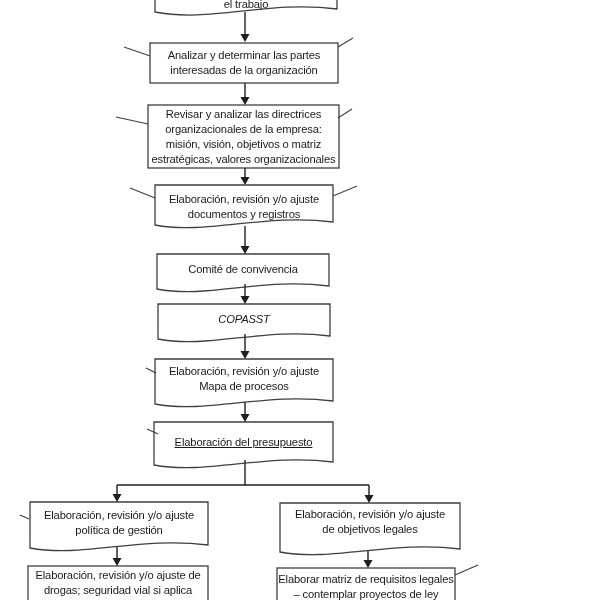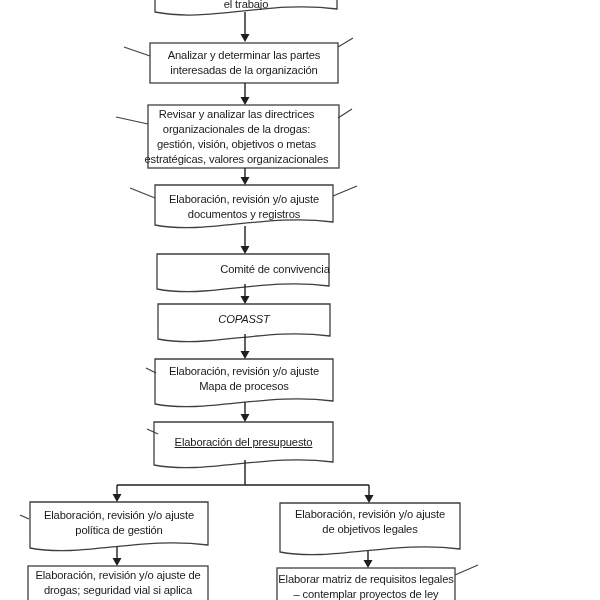--- a/index.html
+++ b/index.html
@@ -102,33 +102,33 @@
 
   <div class="label" style="left:155px;top:-4px;width:182px;height:16px;">
     <span class="ln">el trabajo</span>
   </div>
 
   <div class="label" style="left:150px;top:43px;width:188px;height:40px;">
     <span class="ln">Analizar y determinar las partes</span>
     <span class="ln">interesadas de la organización</span>
   </div>
 
-  <div class="label" style="left:141px;top:105px;width:191px;height:63px;">
+  <div class="label" style="left:148px;top:105px;width:191px;height:63px;">
     <span class="ln">Revisar y analizar las directrices</span>
-    <span class="ln">organizacionales de la drogas:</span>
-    <span class="ln">gestión, visión, objetivos o metas</span>
+    <span class="ln">organizacionales de la empresa:</span>
+    <span class="ln">misión, visión, objetivos o matriz</span>
     <span class="ln">estratégicas, valores organizacionales</span>
   </div>
 
   <div class="label" style="left:155px;top:184px;width:178px;height:46px;">
     <span class="ln">Elaboración, revisión y/o ajuste</span>
     <span class="ln">documentos y registros</span>
   </div>
 
-  <div class="label" style="left:157px;top:254px;width:172px;height:30px;padding-left:32px;">
+  <div class="label" style="left:157px;top:254px;width:172px;height:30px;">
     <span class="ln">Comité de convivencia</span>
   </div>
 
   <div class="label" style="left:158px;top:304px;width:172px;height:30px;font-style:italic;">
     <span class="ln">COPASST</span>
   </div>
 
   <div class="label" style="left:155px;top:359px;width:178px;height:40px;">
     <span class="ln">Elaboración, revisión y/o ajuste</span>
     <span class="ln">Mapa de procesos</span>

